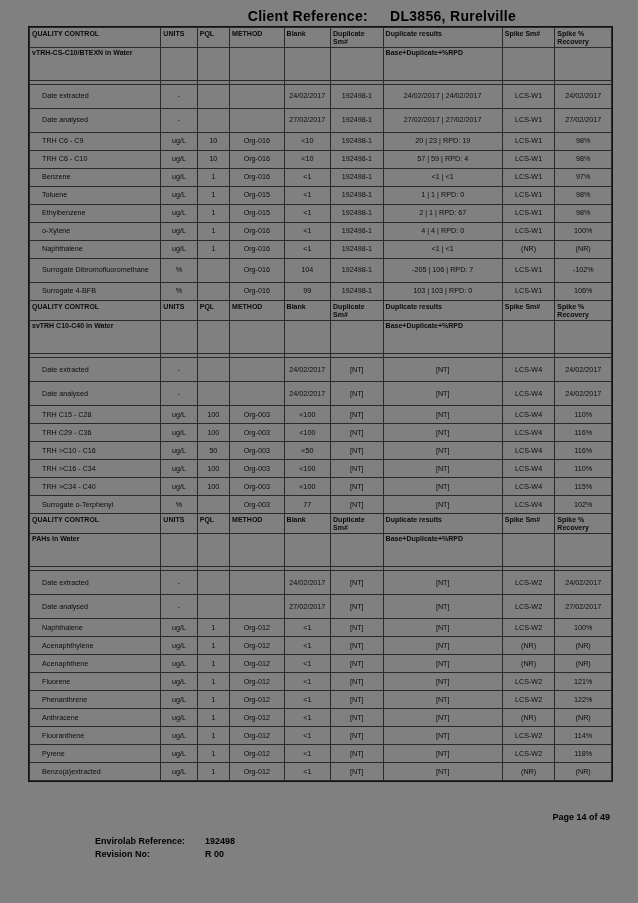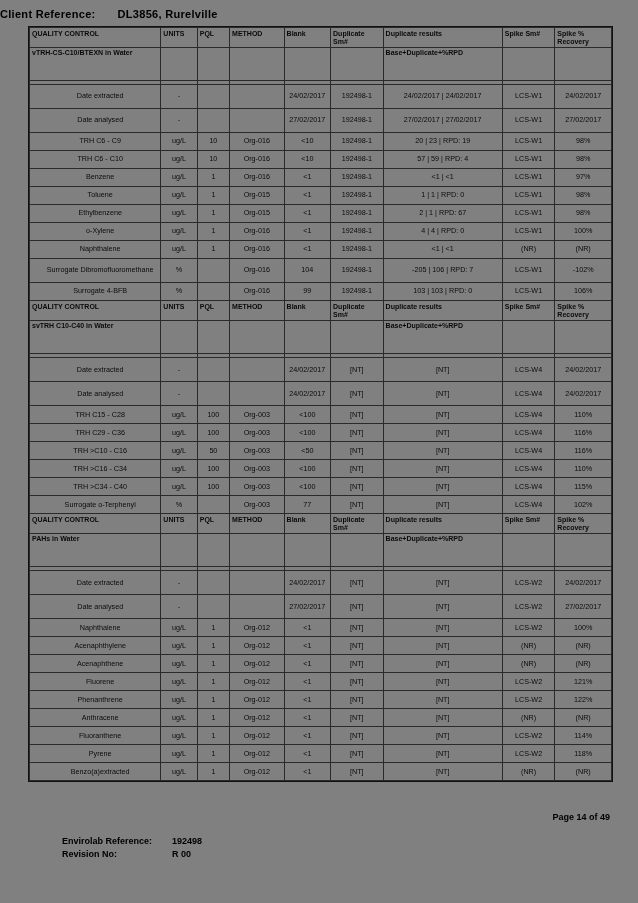--- a/index.html
+++ b/index.html
@@ -1,39 +1,39 @@
 <!DOCTYPE html>
 <html><head>
 <meta charset="utf-8">
 <style>
   html,body{margin:0;padding:0;background:#000;}
   body{width:638px;height:903px;overflow:hidden;font-family:"Liberation Sans",sans-serif;}
   .page{position:relative;width:638px;height:903px;background:#808080;}
-  .header{position:absolute;top:8px;left:0;width:516px;text-align:left;color:#000;
-          font-size:11px;font-weight:bold;letter-spacing:.3px;}
+  .header{position:absolute;top:8px;left:0;width:516px;text-align:right;color:#000;
+          font-size:14px;font-weight:bold;letter-spacing:.3px;}
   .header .ref-label{margin-right:22px;}
   .sheet{position:absolute;left:28px;top:26px;width:583px;border:1px solid #111;
          background:#808080;}
   table{border-collapse:collapse;width:100%;table-layout:fixed;}
   td,th{border:1px solid #2a2a2a;color:#0a0a0a;font-size:7.2px;
         padding:1px 2px;vertical-align:middle;line-height:1.15;}
   .hdr td{font-size:7px;font-weight:bold;height:11px;vertical-align:top;padding-top:2px;}
   .hdr2 td{font-size:7px;font-weight:bold;height:30px;vertical-align:top;}
   .c{text-align:center;}
   .l{text-align:left;}
-  .ind{padding-left:12px;text-align:center;}
+  .ind{padding-left:12px;text-align:left;}
   .datarow td{height:15px;}
   .bigrow td{height:21px;}
   .sep td{height:3px;border-left:1px solid #2a2a2a;border-right:1px solid #2a2a2a;
           border-top:1px solid #2a2a2a;border-bottom:none;padding:0;}
   .footer{position:absolute;left:0;top:812px;width:638px;color:#000;font-size:9px;font-weight:bold;}
   .footer .fl{position:absolute;left:62px;top:0;width:300px;}
   .footer .fr{position:absolute;right:28px;top:0;text-align:left;}
   .frow{display:block;height:13px;}
-  .frow .k{display:inline-block;width:110px;}
+  .frow .k{display:inline-block;width:110px;margin-left:33px;}
   .frow .v{display:inline-block;margin-top:24px;}
 </style>
 </head>
 <body>
 
 <div class="page">
 
   <div class="header">
     <span class="ref-label">Client Reference:</span><span>DL3856, Rurelville</span>
   </div>

